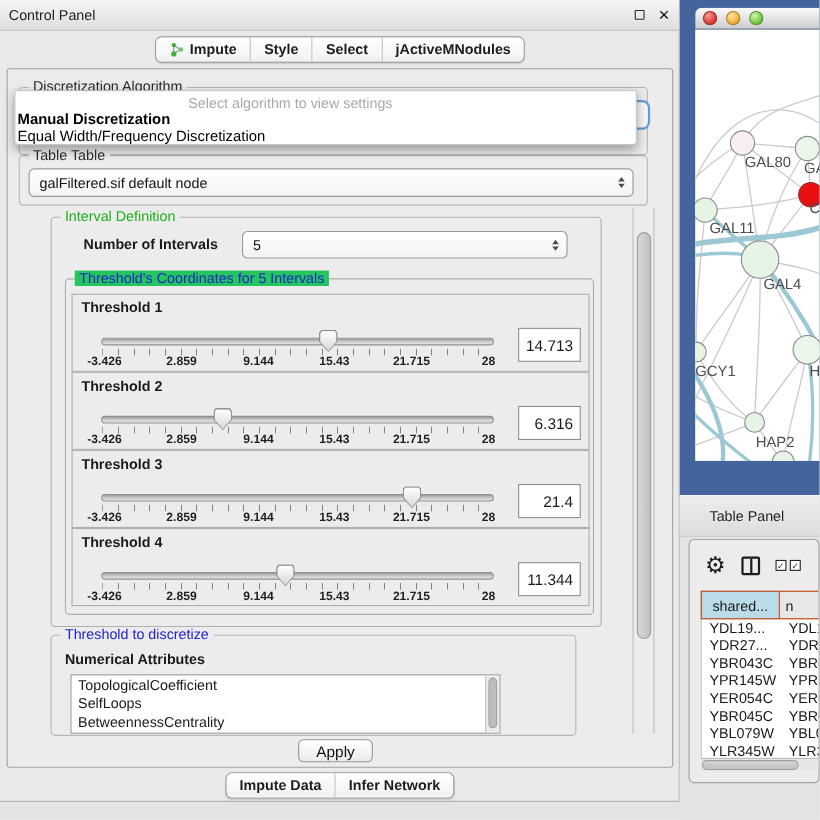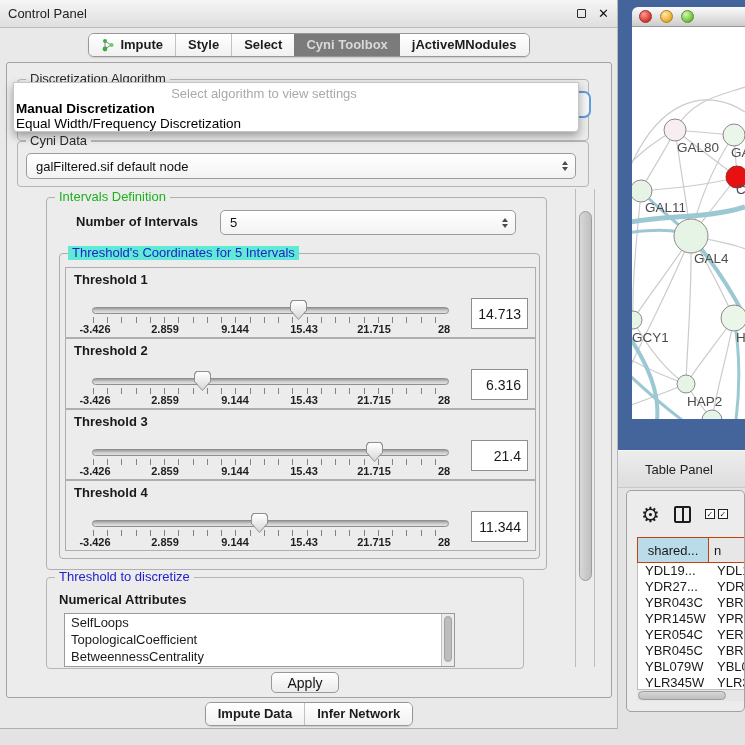--- a/index.html
+++ b/index.html
@@ -167,23 +167,20 @@
             </svg>
           </span>
           <span>Impute</span>
         </div>
         <div class="seg-tab">
           <span>Style</span>
         </div>
         <div class="seg-tab">
           <span>Select</span>
         </div>
-        <div class="seg-tab selected">
-          <span>Cyni Toolbox</span>
-        </div>
         <div class="seg-tab">
           <span>jActiveMNodules</span>
         </div>
       </div>
   </div>
 
   <div id="main-panel">
 
     <div class="group" style="left:10px; top:16px; width:572px; height:62px;">
       <span class="group-title gt-dark">Discretization Algorithm</span>
@@ -192,42 +189,42 @@
 
     <div id="algo-popup">
       <div id="popup-hint">Select algorithm to view settings</div>
       <div id="popup-items">
           <div class="popup-item bold">Manual Discretization</div>
           <div class="popup-item">Equal Width/Frequency Discretization</div>
         </div>
     </div>
 
     <div class="group" style="left:10px; top:78px; width:572px; height:46px;">
-      <span class="group-title gt-dark">Cyni Data</span>
+      <span class="group-title gt-dark">Table Table</span>
       <div class="combo" style="left:8px; top:11px; width:550px; height:26px;">
         <span>galFiltered.sif default node</span>
         <span class="spin">
             <i class="up"></i>
             <i class="dn"></i>
           </span>
       </div>
     </div>
 
     <div class="group" style="left:39px; top:134px; width:501px; height:373px; border-color:#b0b0b0;">
-      <span class="group-title gt-green">Intervals Definition</span>
+      <span class="group-title gt-green">Interval Definition</span>
       <span style="position:absolute; left:29px; top:16px; font-weight:bold;">Number of Intervals</span>
       <div class="combo" style="left:173px; top:12px; width:296px; height:25px;">
         <span>5</span>
         <span class="spin">
             <i class="up"></i>
             <i class="dn"></i>
           </span>
       </div>
       <div class="group" style="left:12px; top:55px; width:481px; height:306px; border-color:#adadad;">
-        <span class="group-title gt-blue" style="background:#5eead4;">Threshold's Coordinates for 5 Intervals</span>
+        <span class="group-title gt-blue" style="background:#22c55e;">Threshold's Coordinates for 5 Intervals</span>
         <div id="thr-panels">
             <div class="thr-panel" style="top: 13px;">
               <div class="t-label">Threshold 1</div>
               <div class="t-track"></div>
               <div class="t-thumb" style="left: 224px;">
                 <div class="in"></div>
               </div>
               <div class="t-ticks"></div>
               <div class="t-ticklabels">
                 <span style="left: 21px;">-3.426</span>
@@ -292,22 +289,22 @@
             </div>
           </div>
       </div>
     </div>
 
     <div class="group" style="left:39px; top:514px; width:478px; height:92px;">
       <span class="group-title gt-blue">Threshold to discretize</span>
       <span style="position:absolute; left:12px; top:14px; font-weight:bold;">Numerical Attributes</span>
       <div id="attr-listbox">
         <div id="attr-items">
+            <div class="attr-item">TopologicalCoefficient</div>
             <div class="attr-item">SelfLoops</div>
-            <div class="attr-item">TopologicalCoefficient</div>
             <div class="attr-item">BetweennessCentrality</div>
           </div>
         <div id="attr-vscroll">
             <div class="vthumb"></div>
           </div>
       </div>
     </div>
 
     <div id="panel-vscroll">
       <div class="vthumb"></div>

